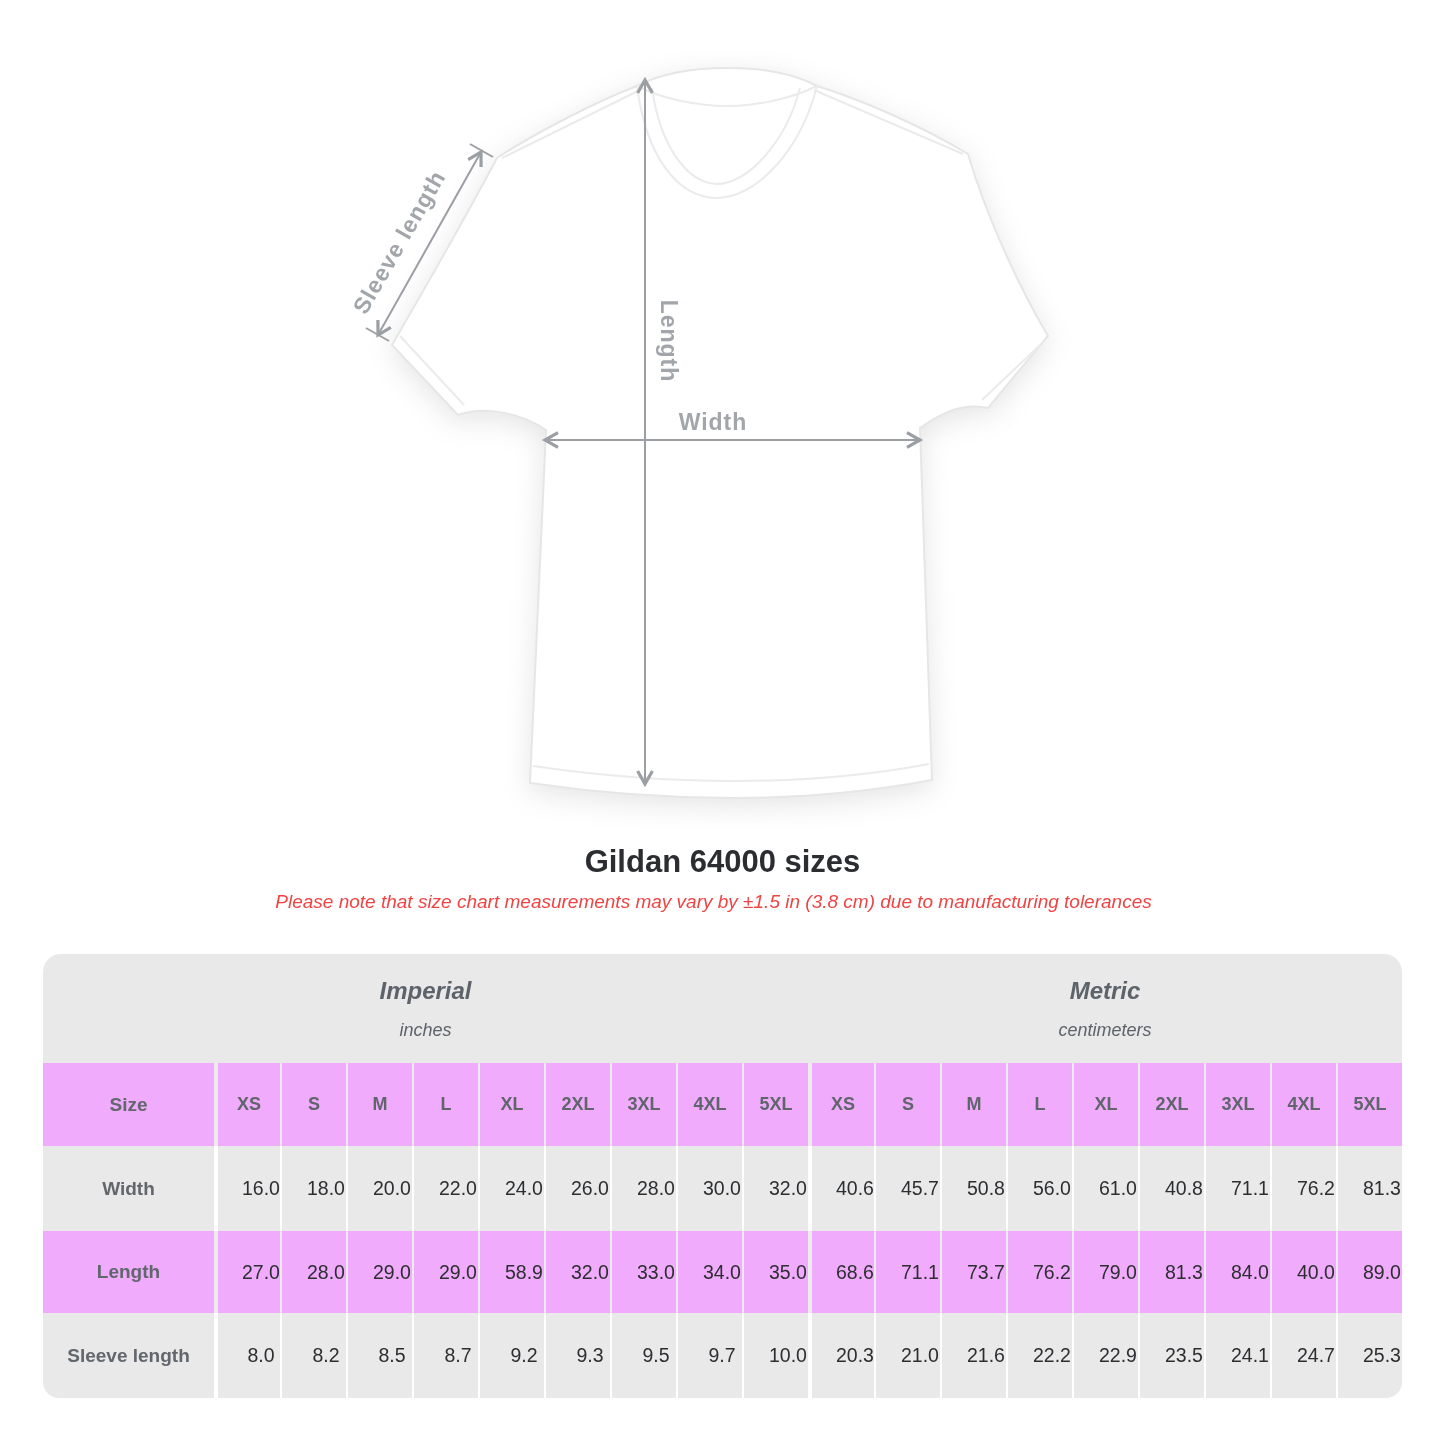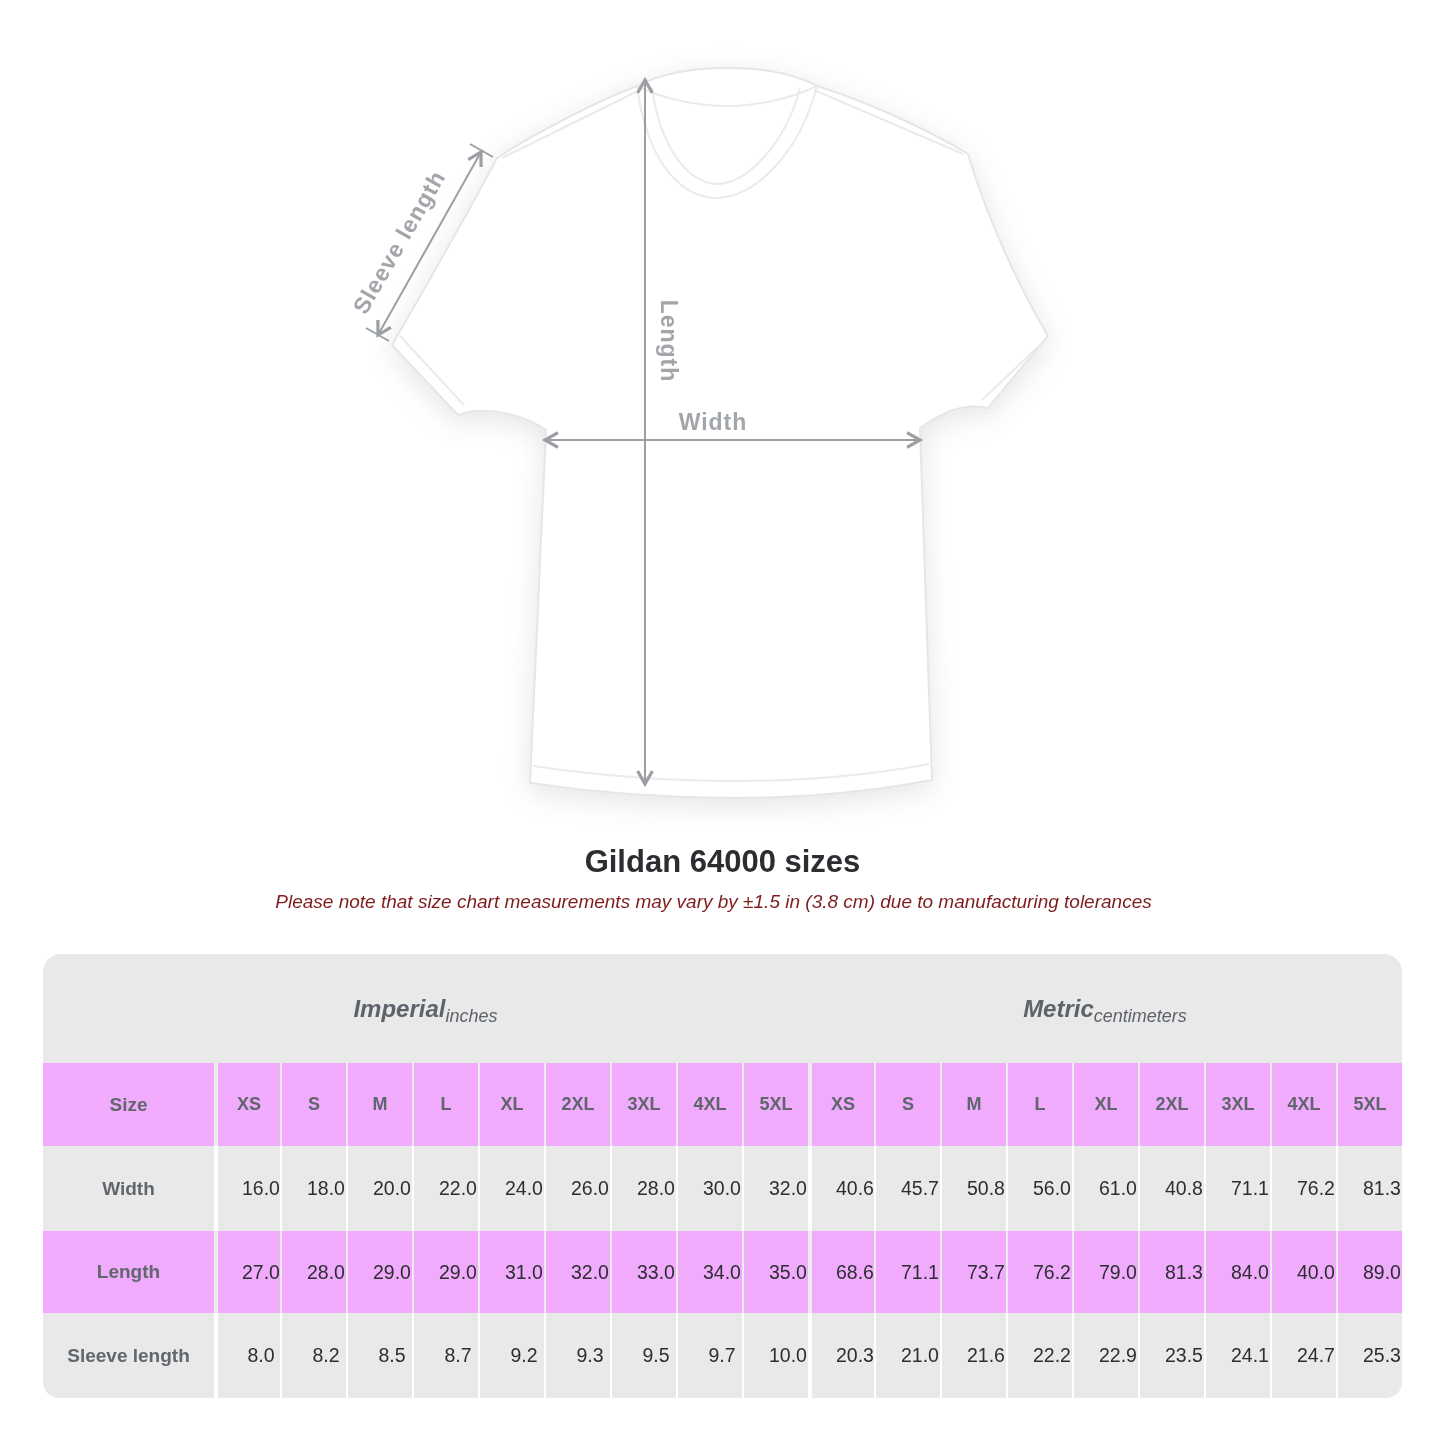--- a/index.html
+++ b/index.html
@@ -10,27 +10,27 @@
   .diagram-svg{position:absolute;left:0;top:0;}
   .tee{fill:#ffffff;stroke:#e6e6e6;stroke-width:2;}
   .tee-wrap{filter:drop-shadow(0 7px 14px rgba(0,0,0,0.10));}
   .seam{fill:none;stroke:#ebebeb;stroke-width:2;}
   .meas{stroke:#9b9fa3;stroke-width:2;fill:none;}
   .meas-label{fill:#a2a6aa;font-weight:bold;font-size:23px;letter-spacing:1px;}
 
   
   .titleblock{position:absolute;left:0;top:844px;width:1445px;text-align:center;}
   .title{font-size:31px;font-weight:bold;color:#2b2d30;margin:0;}
-  .subtitle{font-size:19px;font-style:italic;color:#7f1d1d;margin:11px 18px 0 0;}
+  .subtitle{font-size:19px;font-style:italic;color:#ef4444;margin:11px 18px 0 0;}
 
   
   #size-table{position:absolute;left:43px;top:954px;width:1359px;display:grid;
               grid-template-columns:171px repeat(18,1fr);
               grid-template-rows:109px 83px 85px 82px 85px;}
-  .hband{background:#e9e9e9;display:flex;align-items:center;justify-content:center;}
+  .hband{background:#e9e9e9;display:flex;flex-direction:column;align-items:center;justify-content:center;}
   .hleft{grid-column:1/11;border-top-left-radius:18px;}
   .hright{grid-column:11/20;border-top-right-radius:18px;}
   .section-title{font-size:24px;font-weight:bold;font-style:italic;color:#5d636a;}
   .section-unit{font-size:18px;font-style:italic;color:#5d636a;margin-top:15px;}
   .c{display:flex;align-items:center;justify-content:center;}
   .white{background:#f0abfc;}
   .gray{background:#e9e9e9;}
   .d{border-left:2px solid #ececec;}
   .gray.d{border-left-color:#ffffff;}
   .sep{border-left-width:4px;}
@@ -146,21 +146,21 @@
       <div class="c gray val d">61.0</div>
       <div class="c gray val d">40.8</div>
       <div class="c gray val d">71.1</div>
       <div class="c gray val d">76.2</div>
       <div class="c gray val d">81.3</div>
       <div class="c white lbl">Length</div>
       <div class="c white val d sep">27.0</div>
       <div class="c white val d">28.0</div>
       <div class="c white val d">29.0</div>
       <div class="c white val d">29.0</div>
-      <div class="c white val d">31.0</div>
+      <div class="c white val d">58.9</div>
       <div class="c white val d">32.0</div>
       <div class="c white val d">33.0</div>
       <div class="c white val d">34.0</div>
       <div class="c white val d">35.0</div>
       <div class="c white val d sep">68.6</div>
       <div class="c white val d">71.1</div>
       <div class="c white val d">73.7</div>
       <div class="c white val d">76.2</div>
       <div class="c white val d">79.0</div>
       <div class="c white val d">81.3</div>

